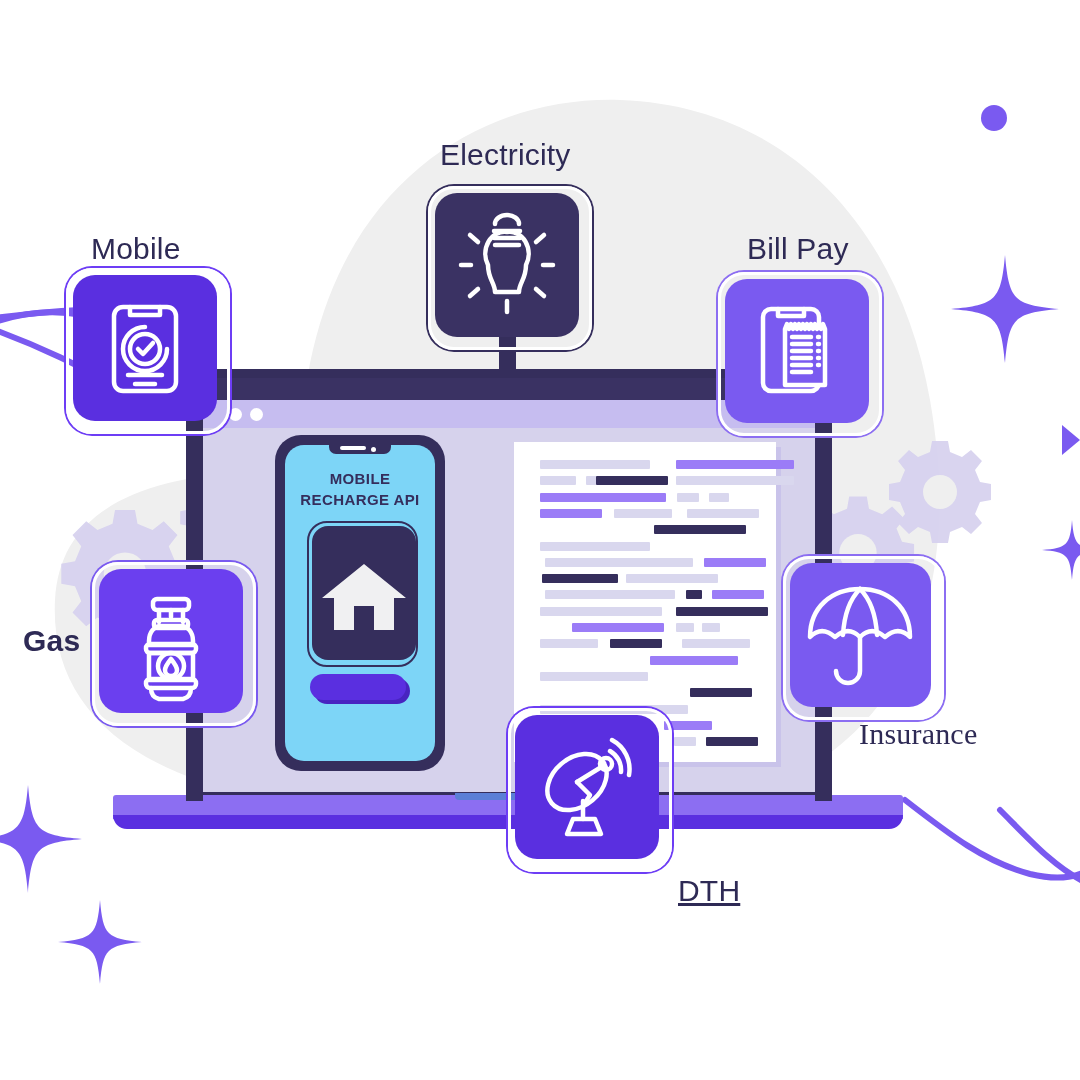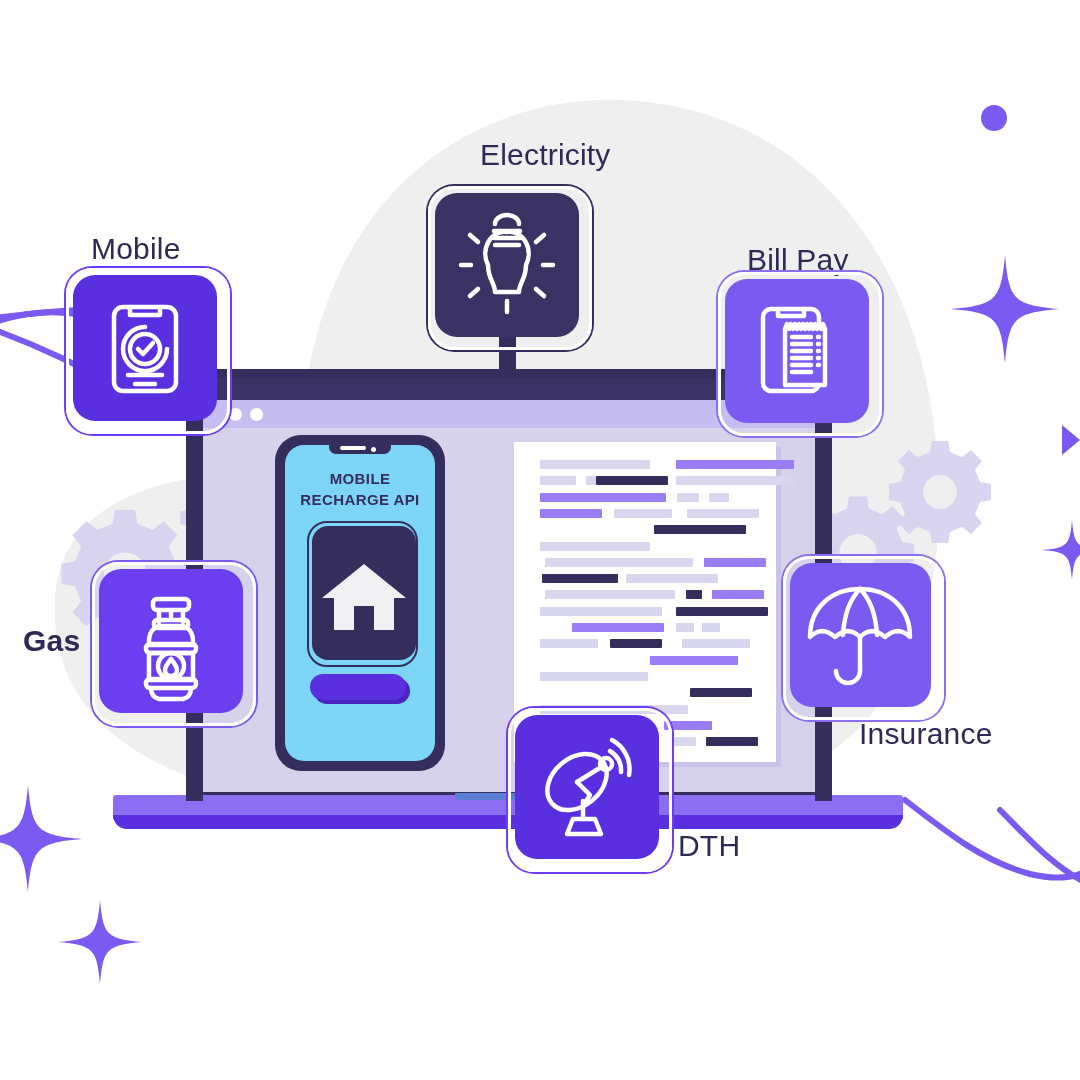--- a/index.html
+++ b/index.html
@@ -7,25 +7,25 @@
        font-family:"Liberation Sans","DejaVu Sans",sans-serif;}
   #stage{position:relative;width:1080px;height:1080px;background:#ffffff;}
   #stage > *{position:absolute;}
 
   .svglayer{left:0;top:0;width:1080px;height:1080px;pointer-events:none;}
 
   
   .label{color:#2e2a55;font-size:30px;font-weight:400;white-space:nowrap;
          letter-spacing:.2px;}
   #lbl-mobile{left:91px;top:232px;}
-  #lbl-elec{left:440px;top:138px;margin-left:40px;}
-  #lbl-bill{left:747px;top:243px;}
+  #lbl-elec{left:440px;top:138px;}
+  #lbl-bill{left:747px;top:232px;}
   #lbl-gas{left:23px;top:624px;font-weight:bold;}
-  #lbl-ins{left:859px;top:717px;}
-  #lbl-dth{left:678px;top:829px;}
+  #lbl-ins{left:859px;top:717px;font-family:Liberation Serif, serif;}
+  #lbl-dth{left:678px;top:874px;text-decoration:underline;}
 
   
   #laptop-screen{left:191px;top:369px;width:636px;height:432px;background:#352e5c;
                  border-radius:2px;}
   #laptop-titlebar{left:200px;top:378px;width:618px;height:22px;background:#3a3263;}
   #laptop-subbar{left:200px;top:400px;width:618px;height:28px;background:#c6bdf0;}
   .tb-dot{width:13px;height:13px;border-radius:50%;background:#ffffff;top:408px;}
   #tb-dot1{left:229px;}
   #tb-dot2{left:250px;}
   #laptop-inner{left:200px;top:428px;width:618px;height:364px;background:#d6d2ec;}

